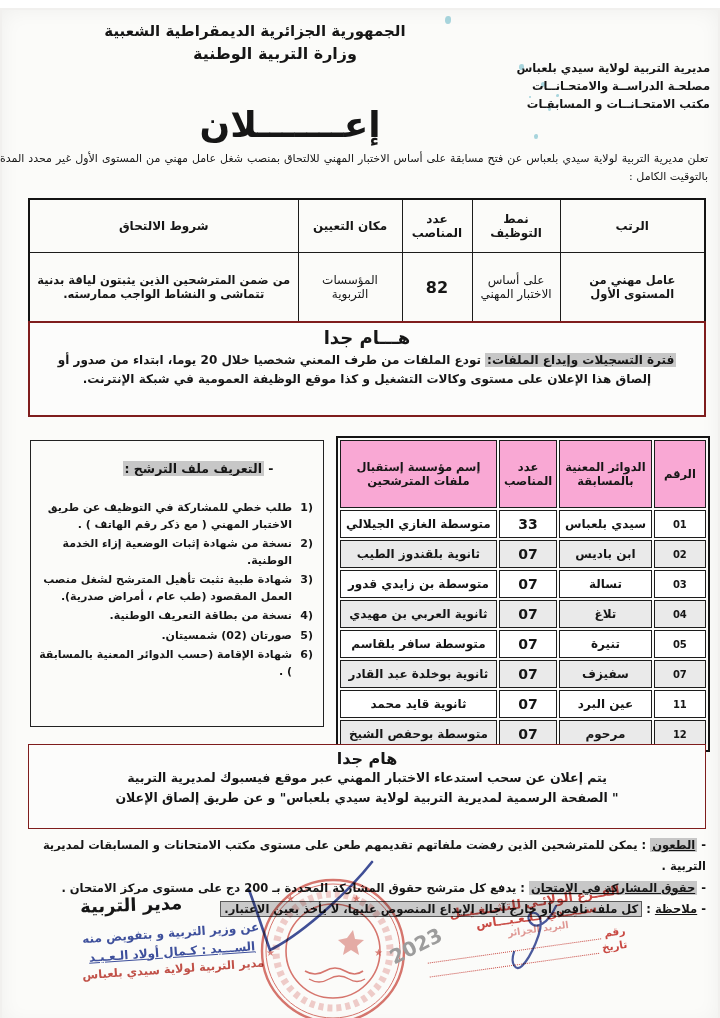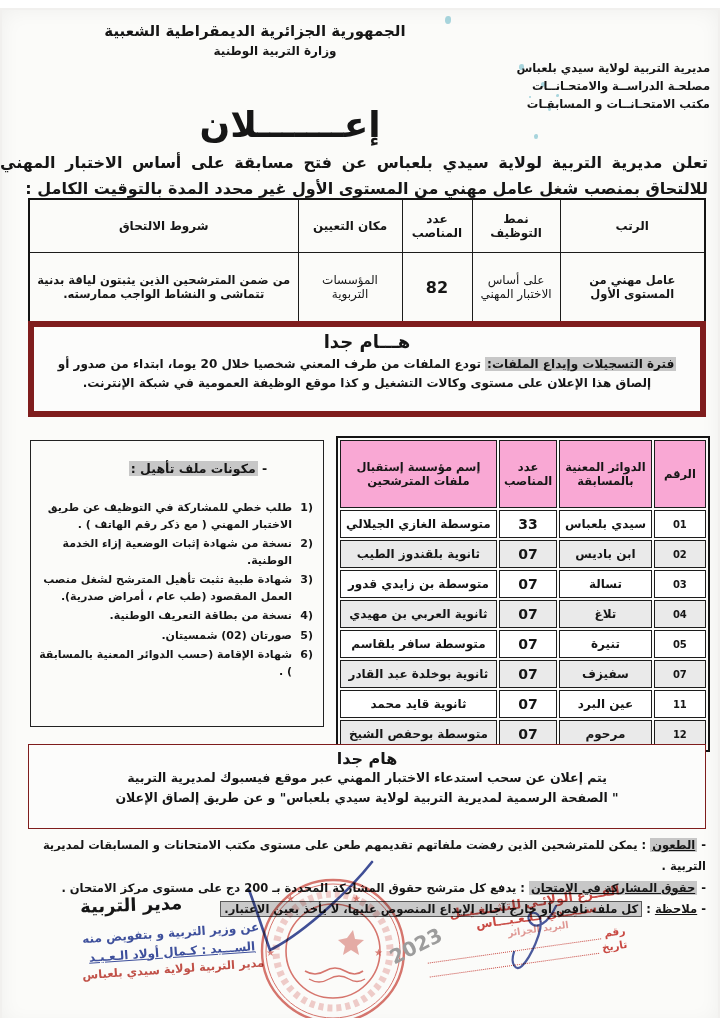--- a/index.html
+++ b/index.html
@@ -6,33 +6,33 @@
   .page{
     position:relative;width:720px;height:1018px;margin:8px auto;
     background:#fbfbf9;overflow:hidden;color:#161616;
     font-family:"DejaVu Sans",sans-serif;direction:rtl;
     box-shadow:inset 0 0 0 2px #f1f0ee, inset 0 0 22px rgba(0,0,0,.06);
   }
   .abs{position:absolute;}
   
   .gov-head{top:14px;left:0;width:510px;text-align:center;}
   .gov-head .l1{font-weight:bold;font-size:15px;}
-  .gov-head .l2{font-weight:bold;font-size:12px;margin-top:4px;padding-left:40px;}
+  .gov-head .l2{font-weight:bold;font-size:16px;margin-top:4px;padding-left:40px;}
   .office{top:52px;right:10px;text-align:right;font-weight:bold;font-size:11.5px;line-height:1.55;}
   .doc-title{top:96px;left:0;width:580px;text-align:center;font-weight:bold;font-size:36px;letter-spacing:1px;}
-  .intro{top:142px;right:12px;left:0;font-weight:bold;font-size:16px;line-height:1.6;text-align:justify;margin:0;}
+  .intro{top:142px;right:12px;left:0;font-weight:normal;font-size:11px;line-height:1.6;text-align:justify;margin:0;}
   
   table{border-collapse:collapse;table-layout:fixed;}
   th,td{border:1.2px solid #1c1c1c;font-family:"DejaVu Sans",sans-serif;}
   .t1{top:190px;left:28px;width:676px;border:2px solid #141414;}
   .t1 th{font-weight:bold;font-size:12px;height:44px;padding:4px 4px;text-align:center;}
   .t1 td{font-size:11.5px;height:64px;text-align:center;padding:2px 6px;font-weight:bold;}
   .t1 .count{font-size:16px;}
   .t1 .mode,.t1 .place{font-weight:normal;font-size:12px;}
-  .imp-box{left:28px;width:678px;border:6px solid #7f1d1d;background:#fcfcfb;box-sizing:border-box;text-align:center;}
+  .imp-box{left:28px;width:678px;border:2px solid #7f1d1d;background:#fcfcfb;box-sizing:border-box;text-align:center;}
   .imp1{top:313px;height:96px;}
   .imp1 .imp-title{font-weight:bold;font-size:18px;margin-top:4px;}
   .imp1 p{margin:3px 10px 0 10px;font-weight:bold;font-size:12px;line-height:1.55;text-align:center;}
   .hl{background:#c7c7c7;padding:0 2px;}
   .ul{text-decoration:underline;}
   
   .file-box{top:432px;left:30px;width:294px;height:287px;border:1.6px solid #222;box-sizing:border-box;}
   .fb-head{margin-top:20px;text-align:center;padding-left:42px;font-weight:bold;font-size:12.5px;}
   .fb-list{margin-top:24px;padding:0 10px 0 8px;}
   .fb-item{display:flex;gap:5px;font-weight:bold;font-size:11px;line-height:1.5;margin-bottom:3px;text-align:right;}
@@ -125,21 +125,21 @@
   </table>
 
   <div class="abs imp-box imp1">
     <div class="imp-title">هـــام جدا</div>
     <p><span class="hl">فترة التسجيلات وإيداع الملفات:</span> <span>تودع الملفات من طرف المعني شخصيا خلال 20 يوما، ابتداء من صدور أو إلصاق هذا الإعلان على مستوى وكالات التشغيل و كذا موقع الوظيفة العمومية في شبكة الإنترنت.</span></p>
   </div>
 
   <div class="abs file-box">
     <div class="fb-head">
       <span>-</span>
-      <span class="hl">مكونات ملف تأهيل :</span>
+      <span class="hl">التعريف ملف الترشح :</span>
     </div>
     <div class="fb-list">
       <div class="fb-item">
           <span class="m">1)</span>
           <span>طلب خطي للمشاركة في التوظيف عن طريق الاختبار المهني ( مع ذكر رقم الهاتف ) .</span>
         </div>
       <div class="fb-item">
           <span class="m">2)</span>
           <span>نسخة من شهادة إثبات الوضعية إزاء الخدمة الوطنية.</span>
         </div>

